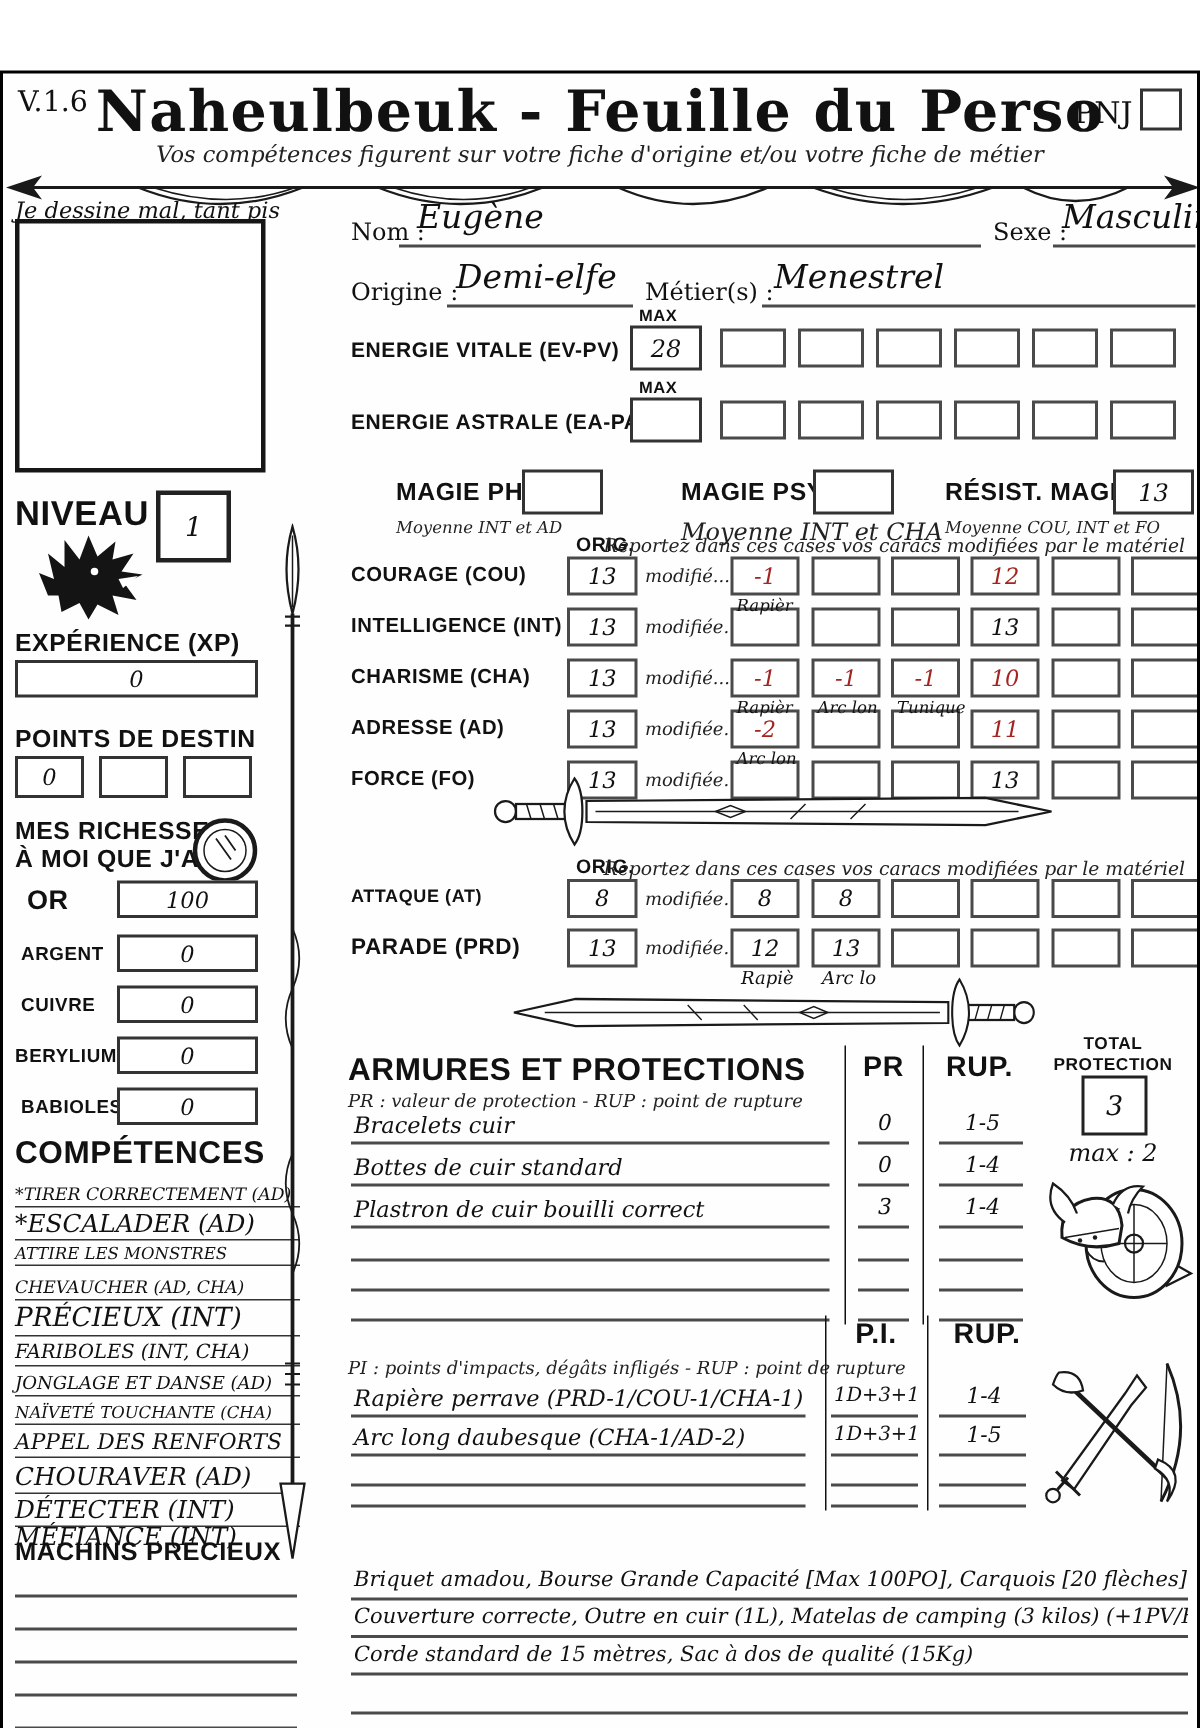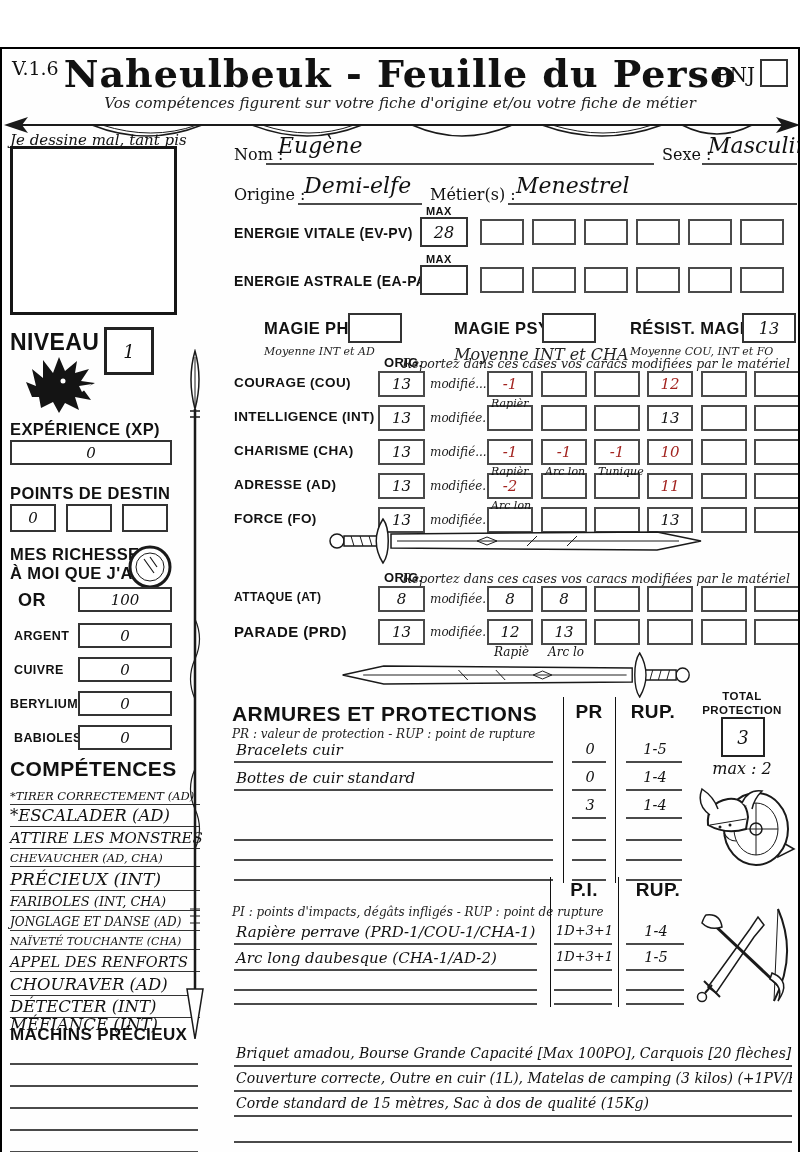--- a/index.html
+++ b/index.html
@@ -130,21 +130,21 @@
     <div class="abs sans-b" style="left:12px;top:6px;font-size:12.5px;">BABIOLES</div>
     <div class="box" style="left:76px;top:0;width:94px;height:25px;border-color:#333;">
       <span class="hand" style="font-size:15px;">0</span>
     </div>
   </div>
 
   <div class="abs sans-b" style="left:8px;top:708px;font-size:21px;">COMPÉTENCES</div>
 
   <div class="skill" style="top:740px;font-size:11.5px;">*TIRER CORRECTEMENT (AD)</div>
   <div class="skill" style="top:757px;font-size:16.5px;">*ESCALADER (AD)</div>
-  <div class="skill" style="top:780px;font-size:15px;">ATTIRE LES MONSTRES</div>
+  <div class="skill" style="top:780px;font-size:11px;">ATTIRE LES MONSTRES</div>
   <div class="skill" style="top:802px;font-size:11.5px;">CHEVAUCHER (AD, CHA)</div>
   <div class="skill" style="top:820px;font-size:17.5px;">PRÉCIEUX (INT)</div>
   <div class="skill" style="top:845px;font-size:13px;">FARIBOLES (INT, CHA)</div>
   <div class="skill" style="top:866px;font-size:12px;">JONGLAGE ET DANSE (AD)</div>
   <div class="skill" style="top:886px;font-size:11px;">NAÏVETÉ TOUCHANTE (CHA)</div>
   <div class="skill" style="top:905px;font-size:14.5px;">APPEL DES RENFORTS</div>
   <div class="skill" style="top:926px;font-size:16.5px;">CHOURAVER (AD)</div>
   <div class="skill" style="top:948px;font-size:16.5px;">DÉTECTER (INT)</div>
   <div class="skill" style="top:966px;font-size:16.5px;border-bottom:none;">MÉFIANCE (INT)</div>
 
@@ -406,20 +406,21 @@
   <div class="colhead sans-b" style="left:613px;top:652px;width:76px;">RUP.</div>
 
   <div class="fieldline" style="left:232px;top:692px;width:319px;height:22px;font-size:15px;">Bracelets cuir</div>
   <div class="fieldline" style="left:570px;top:692px;width:34px;height:22px;text-align:center;">0</div>
   <div class="fieldline" style="left:624px;top:692px;width:56px;height:22px;text-align:center;">1-5</div>
 
   <div class="fieldline" style="left:232px;top:720px;width:319px;height:22px;font-size:15px;">Bottes de cuir standard</div>
   <div class="fieldline" style="left:570px;top:720px;width:34px;height:22px;text-align:center;">0</div>
   <div class="fieldline" style="left:624px;top:720px;width:56px;height:22px;text-align:center;">1-4</div>
 
+  <div class="fieldline" style="left:232px;top:748px;width:319px;height:22px;font-size:15px;">Plastron de cuir bouilli correct</div>
   <div class="fieldline" style="left:570px;top:748px;width:34px;height:22px;text-align:center;">3</div>
   <div class="fieldline" style="left:624px;top:748px;width:56px;height:22px;text-align:center;">1-4</div>
 
   <div class="fieldline" style="left:232px;top:770px;width:319px;height:22px;"></div>
   <div class="fieldline" style="left:570px;top:770px;width:34px;height:22px;"></div>
   <div class="fieldline" style="left:624px;top:770px;width:56px;height:22px;"></div>
 
   <div class="fieldline" style="left:232px;top:790px;width:319px;height:22px;"></div>
   <div class="fieldline" style="left:570px;top:790px;width:34px;height:22px;"></div>
   <div class="fieldline" style="left:624px;top:790px;width:56px;height:22px;"></div>

